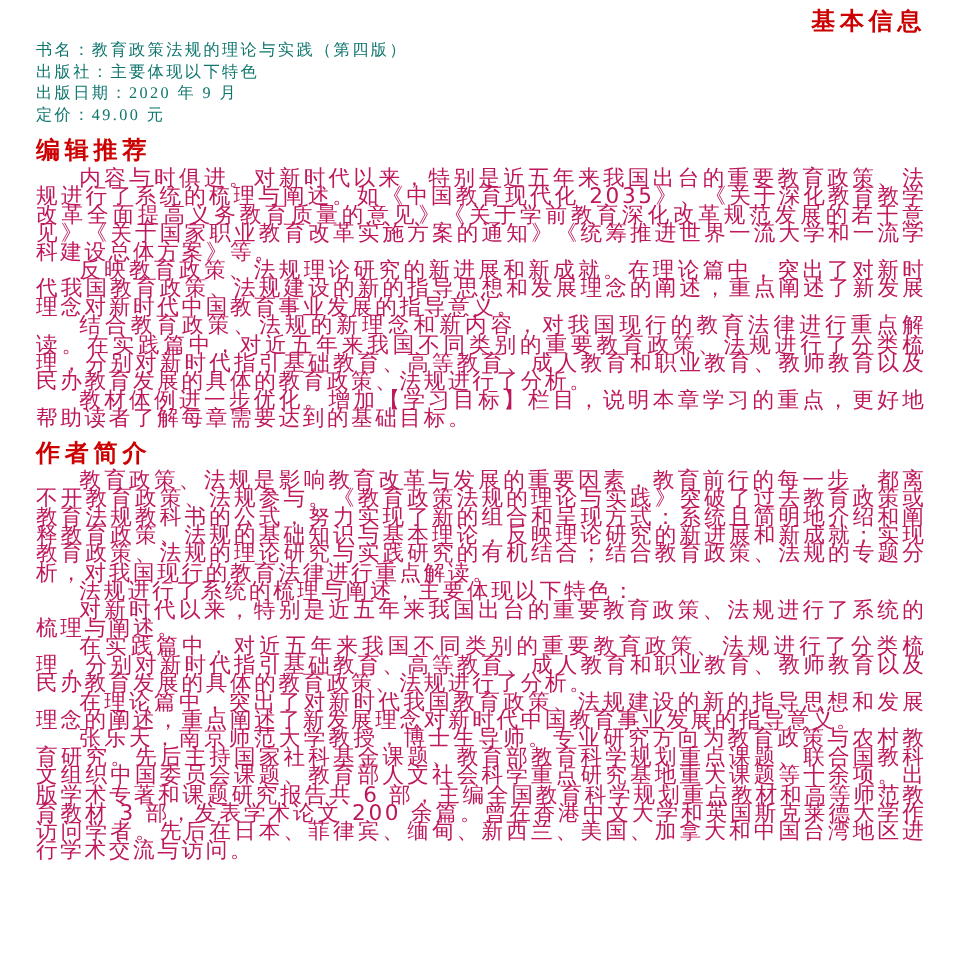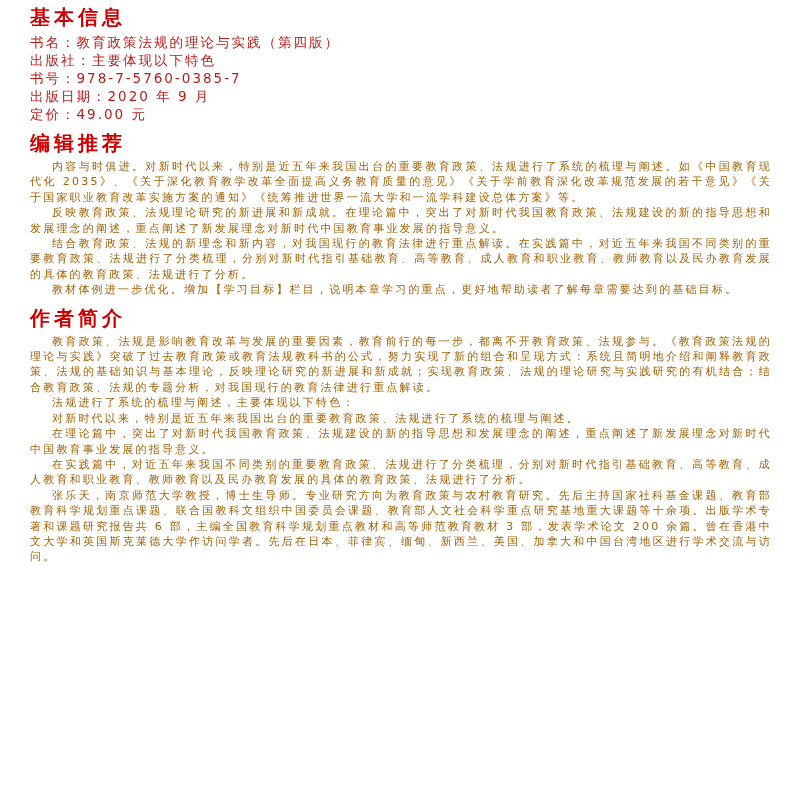--- a/index.html
+++ b/index.html
@@ -23,68 +23,69 @@
   .section-title {
     color: #cc0000;
     font-size: 20px;
     font-weight: bold;
     letter-spacing: 4px;
     line-height: 22px;
     margin: 9px 0 5px 0;
   }
   .section-title.first {
     margin-top: 2px;
+    text-align: right;
   }
   .info-block p {
     margin: 0;
     font-size: 13.5px;
     line-height: 18px;
     letter-spacing: 2px;
-    color: #b91c1c;
+    color: #0f766e;
+    font-family: Liberation Serif, serif;
   }
   .para {
     margin: 0;
-    font-size: 11px;
+    font-size: 18px;
     line-height: 15.4px;
     letter-spacing: 2.2px;
     text-align: justify;
     text-indent: 2em;
-    color: #a16207;
+    color: #be185d;
   }
 </style>
 </head>
 <body>
 
 <div class="page">
 
   <section>
     <h2 class="section-title first">基本信息</h2>
     <div class="info-block">
       <p>书名：教育政策法规的理论与实践（第四版）</p>
       <p>出版社：主要体现以下特色</p>
-      <p>书号：978-7-5760-0385-7</p>
       <p>出版日期：2020 年 9 月</p>
       <p>定价：49.00 元</p>
     </div>
   </section>
 
   <section>
     <h2 class="section-title">编辑推荐</h2>
     <p class="para">内容与时俱进。对新时代以来，特别是近五年来我国出台的重要教育政策、法规进行了系统的梳理与阐述。如《中国教育现代化 2035》、《关于深化教育教学改革全面提高义务教育质量的意见》《关于学前教育深化改革规范发展的若干意见》《关于国家职业教育改革实施方案的通知》《统筹推进世界一流大学和一流学科建设总体方案》等。</p>
     <p class="para">反映教育政策、法规理论研究的新进展和新成就。在理论篇中，突出了对新时代我国教育政策、法规建设的新的指导思想和发展理念的阐述，重点阐述了新发展理念对新时代中国教育事业发展的指导意义。</p>
     <p class="para">结合教育政策、法规的新理念和新内容，对我国现行的教育法律进行重点解读。在实践篇中，对近五年来我国不同类别的重要教育政策、法规进行了分类梳理，分别对新时代指引基础教育、高等教育、成人教育和职业教育、教师教育以及民办教育发展的具体的教育政策、法规进行了分析。</p>
     <p class="para">教材体例进一步优化。增加【学习目标】栏目，说明本章学习的重点，更好地帮助读者了解每章需要达到的基础目标。</p>
   </section>
 
   <section>
     <h2 class="section-title">作者简介</h2>
     <p class="para">教育政策、法规是影响教育改革与发展的重要因素，教育前行的每一步，都离不开教育政策、法规参与。《教育政策法规的理论与实践》突破了过去教育政策或教育法规教科书的公式，努力实现了新的组合和呈现方式：系统且简明地介绍和阐释教育政策、法规的基础知识与基本理论，反映理论研究的新进展和新成就；实现教育政策、法规的理论研究与实践研究的有机结合；结合教育政策、法规的专题分析，对我国现行的教育法律进行重点解读。</p>
     <p class="para">法规进行了系统的梳理与阐述，主要体现以下特色：</p>
     <p class="para">对新时代以来，特别是近五年来我国出台的重要教育政策、法规进行了系统的梳理与阐述。</p>
+    <p class="para">在实践篇中，对近五年来我国不同类别的重要教育政策、法规进行了分类梳理，分别对新时代指引基础教育、高等教育、成人教育和职业教育、教师教育以及民办教育发展的具体的教育政策、法规进行了分析。</p>
     <p class="para">在理论篇中，突出了对新时代我国教育政策、法规建设的新的指导思想和发展理念的阐述，重点阐述了新发展理念对新时代中国教育事业发展的指导意义。</p>
-    <p class="para">在实践篇中，对近五年来我国不同类别的重要教育政策、法规进行了分类梳理，分别对新时代指引基础教育、高等教育、成人教育和职业教育、教师教育以及民办教育发展的具体的教育政策、法规进行了分析。</p>
   </section>
 
   <section>
     <p class="para">张乐天，南京师范大学教授，博士生导师。专业研究方向为教育政策与农村教育研究。先后主持国家社科基金课题、教育部教育科学规划重点课题、联合国教科文组织中国委员会课题、教育部人文社会科学重点研究基地重大课题等十余项。出版学术专著和课题研究报告共 6 部，主编全国教育科学规划重点教材和高等师范教育教材 3 部，发表学术论文 200 余篇。曾在香港中文大学和英国斯克莱德大学作访问学者。先后在日本、菲律宾、缅甸、新西兰、美国、加拿大和中国台湾地区进行学术交流与访问。</p>
   </section>
 
 </div>
 
 </body></html>

